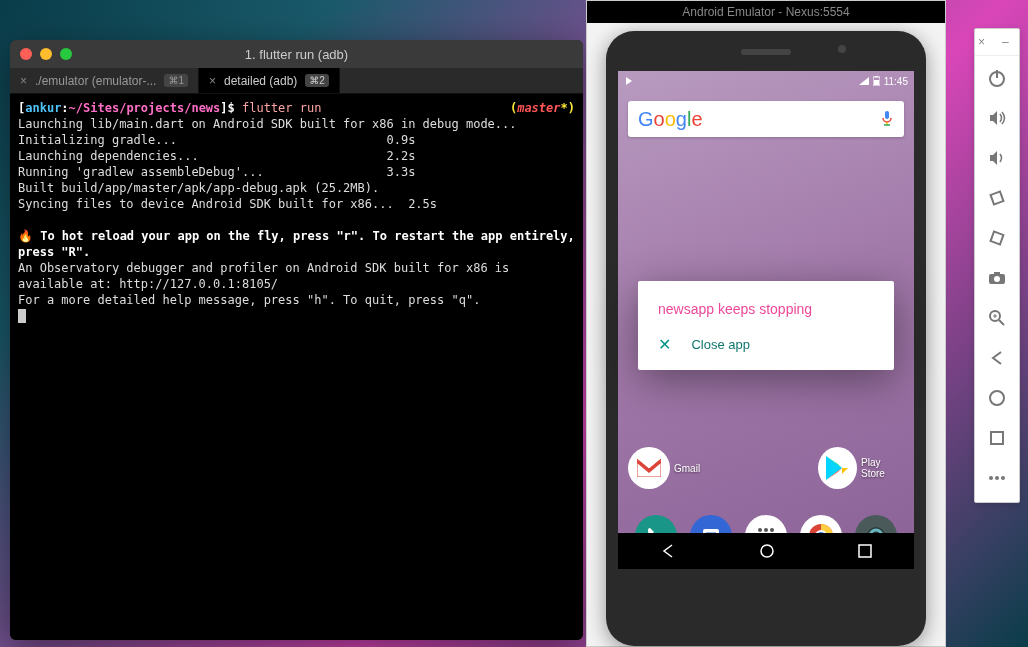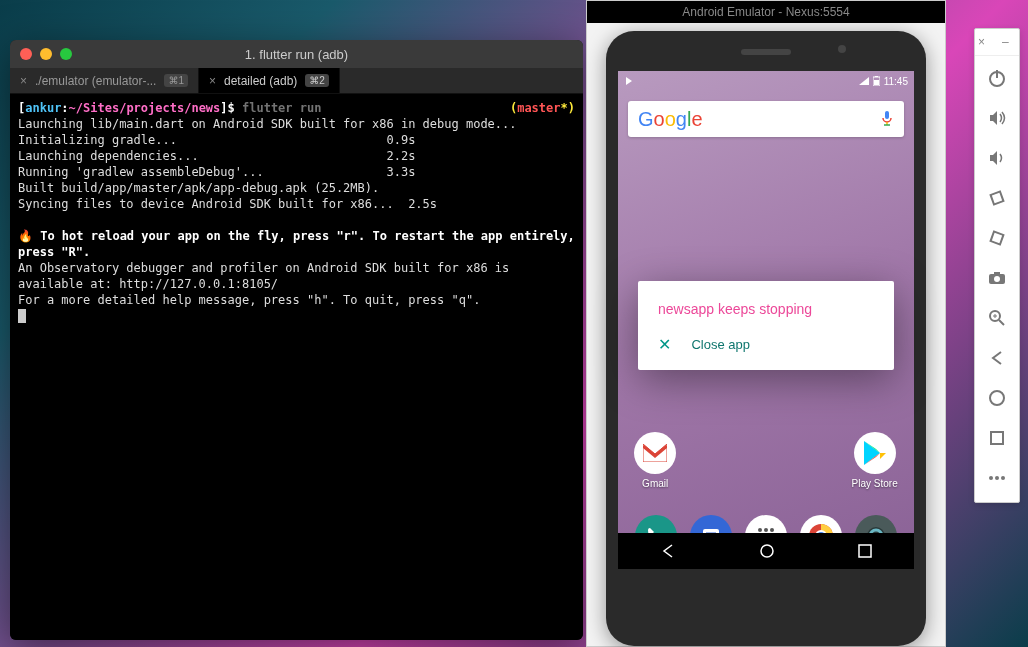--- a/index.html
+++ b/index.html
@@ -70,22 +70,22 @@
     font-family: "Menlo", "Monaco", monospace;
     font-size: 12px;
     line-height: 16px;
     color: #ddd;
     height: calc(100% - 54px);
     overflow: hidden;
     white-space: pre-wrap;
   }
   .prompt-user { color: #4fc3f7; font-weight: bold; }
   .prompt-path { color: #ff6ec7; font-weight: bold; }
-  .prompt-cmd { color: #737373; font-weight: bold; }
-  .git-branch { color: #ff5555; font-weight: bold; }
+  .prompt-cmd { color: #fca5a5; font-weight: normal; }
+  .git-branch { color: #ff5555; font-weight: bold; font-style: italic; }
   .git-paren { color: #ffeb3b; font-weight: bold; }
   .bold-white { color: #fff; font-weight: bold; }
   .cursor-block {
     display: inline-block;
     width: 8px; height: 14px;
     background: #ccc;
     vertical-align: text-bottom;
   }
 
   
@@ -178,21 +178,21 @@
   }
   .app-icon {
     width: 42px; height: 42px;
     border-radius: 50%;
     display: flex;
     align-items: center;
     justify-content: center;
     font-size: 20px;
     cursor: pointer;
   }
-  .app-item { display: flex; flex-direction: column; align-items: center; gap: 4px; }
+  .app-item { display: flex; flex-direction: row; align-items: center; gap: 4px; }
   .app-label { font-size: 10px; color: #fff; text-shadow: 0 1px 2px rgba(0,0,0,0.5); }
   .nav-bar {
     position: absolute;
     bottom: 0; left: 0; right: 0;
     height: 36px;
     background: #000;
     display: flex;
     justify-content: space-around;
     align-items: center;
   }

